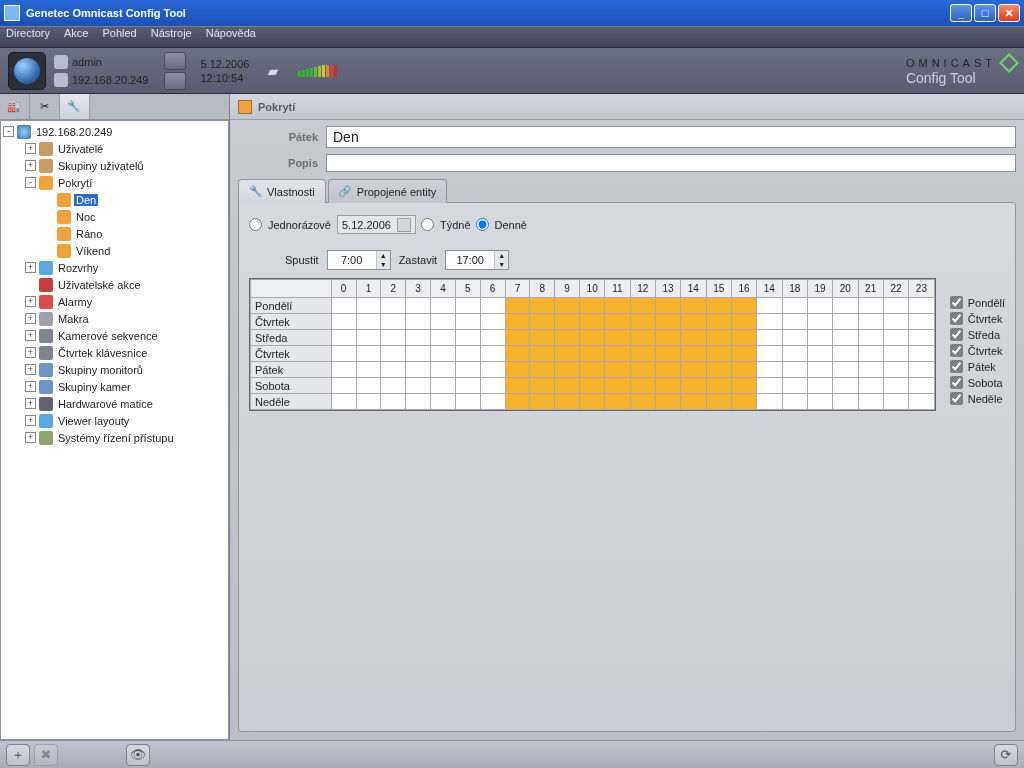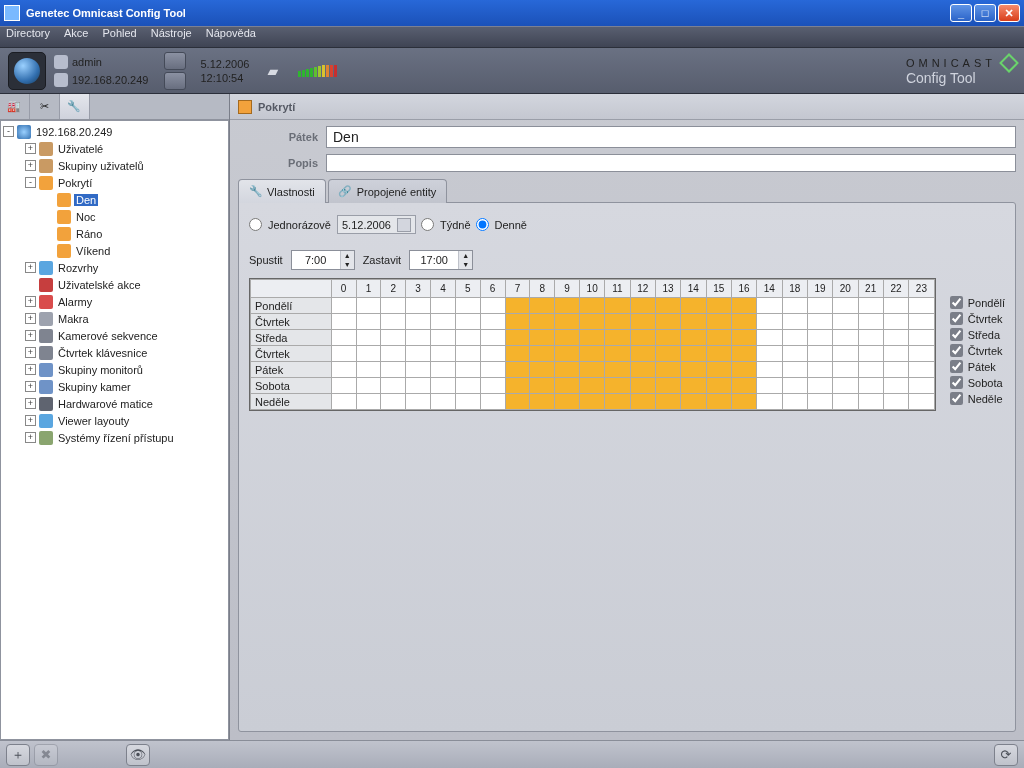--- a/index.html
+++ b/index.html
@@ -50,21 +50,21 @@
 .tinput.small{height:18px;font-size:11px;}
 .ctabs{display:flex;margin:6px 8px 0 8px;position:relative;top:1px;}
 .ctab{display:flex;align-items:center;gap:4px;height:24px;padding:0 10px;border:1px solid #8f939e;border-bottom:none;background:linear-gradient(#ced1da,#c1c4cd);border-radius:4px 4px 0 0;margin-right:2px;cursor:pointer;}
 .ctab.active{background:linear-gradient(#e2e4ea,#d3d6de);}
 .ctab .tico{width:14px;height:14px;}
 .panel{margin:0 8px;border:1px solid #8f939e;background:linear-gradient(#d6d8df,#cacdD5);padding:12px 10px;height:530px;border-radius:0 3px 3px 3px;}
 .radios{display:flex;flex-direction:row;gap:5px;margin-bottom:16px;}
 .rline{display:flex;align-items:center;gap:6px;}
 .datebox{height:19px;border:1px solid #9a9ea8;background:#e4e6ea;display:flex;align-items:center;padding:0 4px;color:#888;}
 .datebox .dd{width:14px;height:14px;border:1px solid #9a9ea8;background:#d3d6de;margin-left:6px;}
-.timerow{display:flex;align-items:center;gap:8px;margin-bottom:8px;}
+.timerow{display:flex;align-items:center;gap:8px;margin-bottom:8px;margin-left:36px;}
 .spin{display:flex;align-items:center;border:1px solid #8b8f99;background:#fff;height:20px;justify-content:center;}
 .spin input{border:none;width:48px;text-align:center;height:18px;outline:none;}
 .spinbtn{width:14px;height:18px;display:flex;flex-direction:column;border-left:1px solid #bfc2ca;}
 .spinbtn i{flex:1;font-size:7px;text-align:center;line-height:9px;background:#e3e5ea;cursor:pointer;font-style:normal;}
 .sched{display:flex;gap:14px;}
 .grid{border:1px solid #666;background:#fff;}
 .grid table{border-collapse:collapse;}
 .grid th,.grid td{border:1px solid #aaa;font-weight:normal;}
 .grid thead th{height:18px;background:#eceef2;font-size:10px;width:26.6px;}
 .grid thead th.dayhd{width:84px;}

